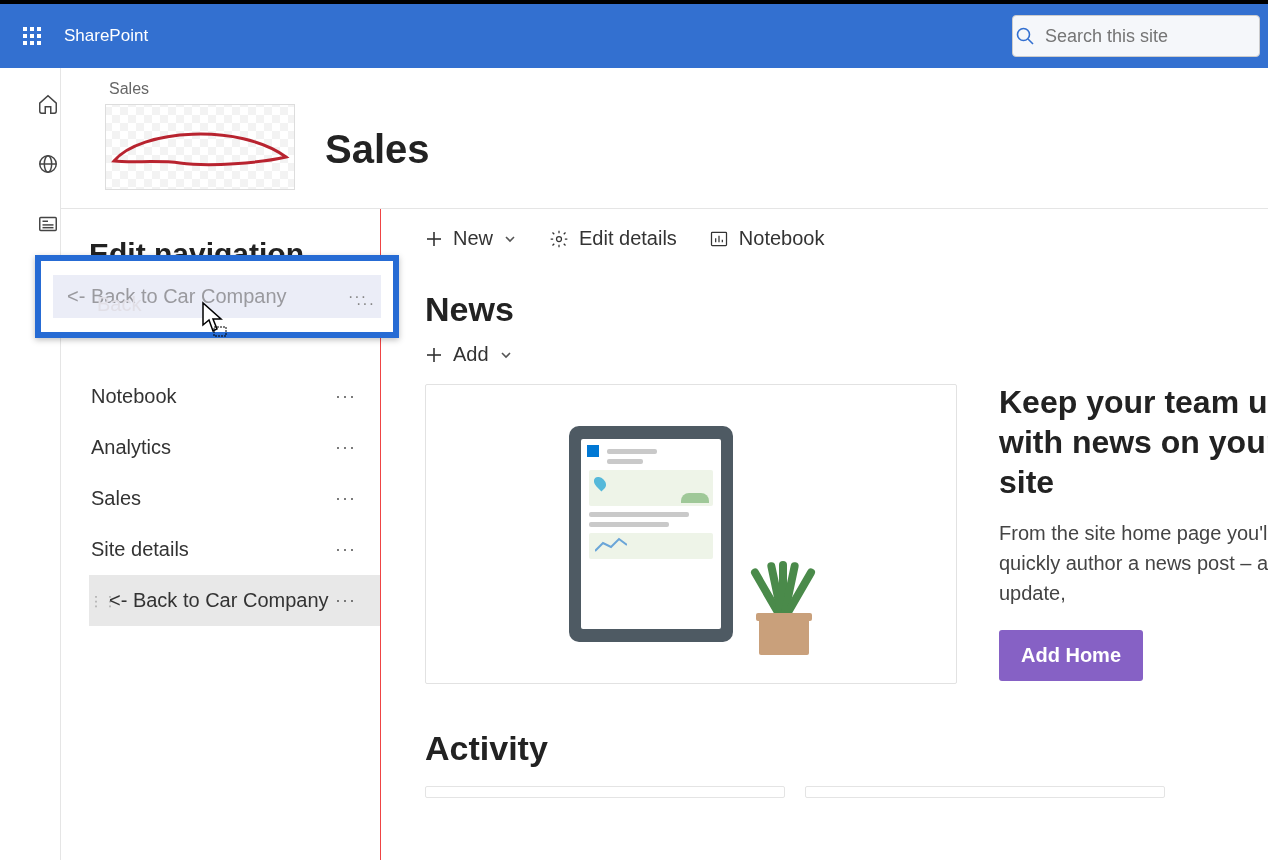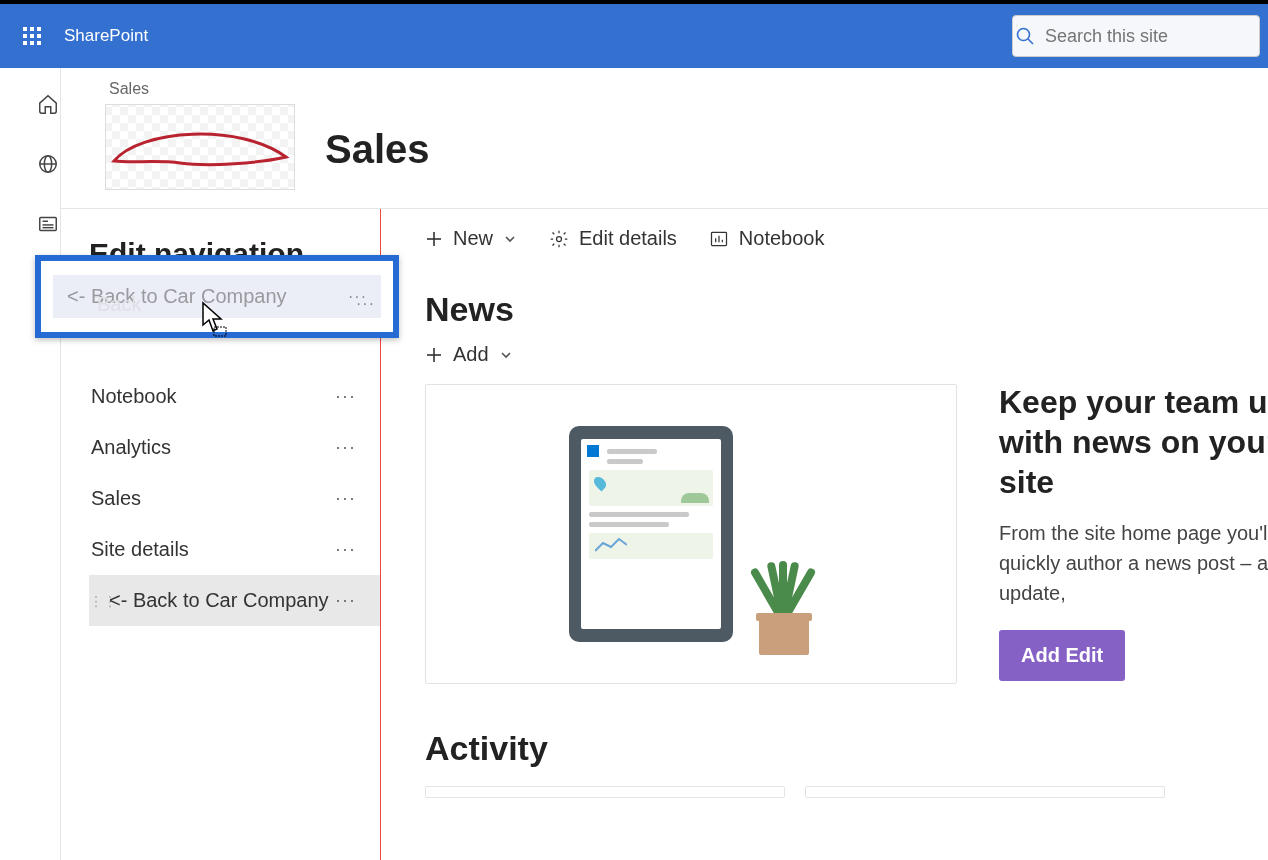--- a/index.html
+++ b/index.html
@@ -319,21 +319,21 @@
                 <div class="plant-leaf l2"></div>
                 <div class="plant-leaf l3"></div>
                 <div class="plant-leaf l4"></div>
                 <div class="plant-leaf l5"></div>
               <div class="plant-pot"></div>
             </div>
           </div>
           <div class="news-side">
             <div class="news-headline">Keep your team updated with news on your team site</div>
             <div class="news-body">From the site home page you'll be able to quickly author a news post – a status update,</div>
-            <button class="add-news-btn">Add Edit</button>
+            <button class="add-news-btn">Add Home</button>
           </div>
         </div>
 
         <div class="activity-title">Activity</div>
         <div class="activity-cards">
           <div class="act-card"></div>
           <div class="act-card"></div>
         </div>
       </div>
     </div>

